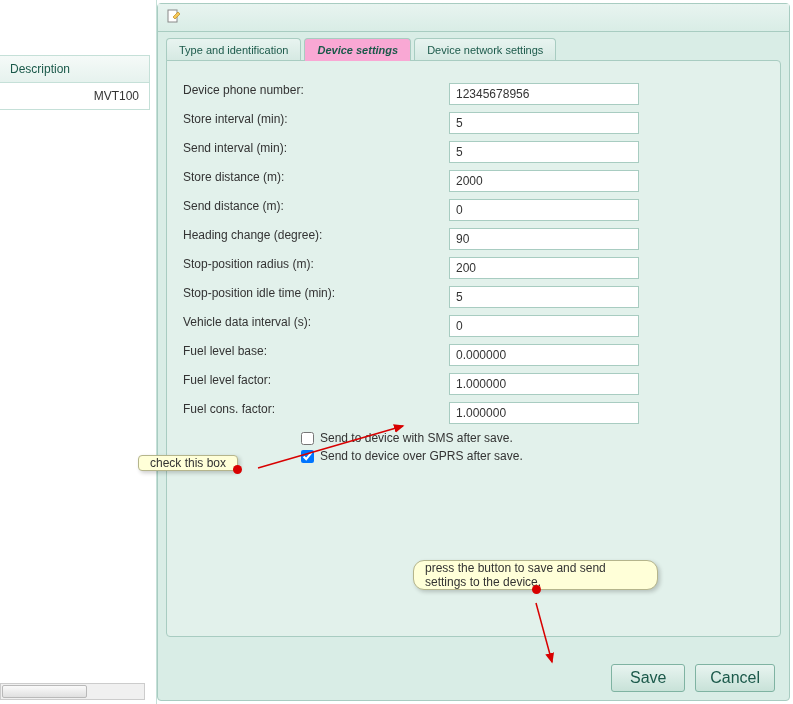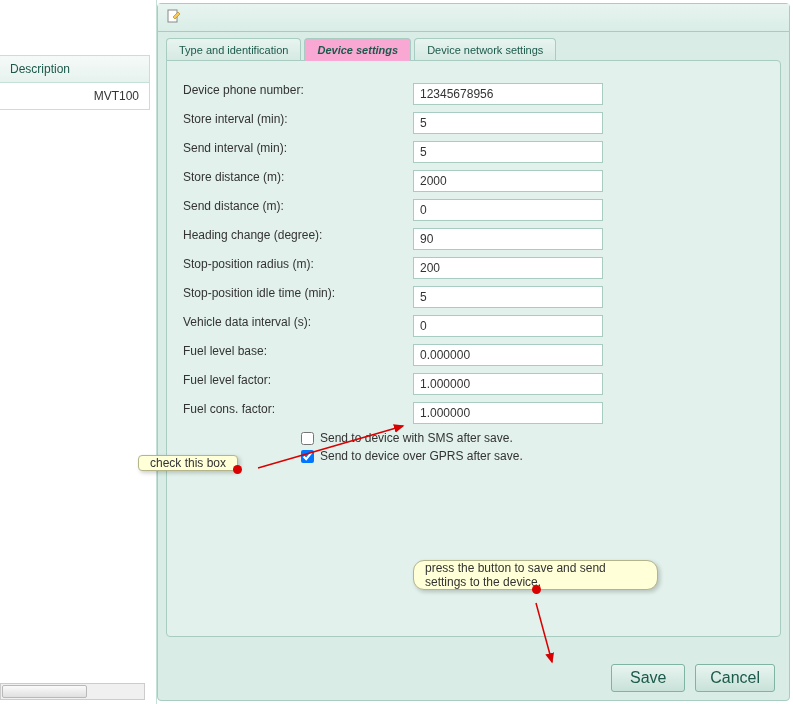--- a/index.html
+++ b/index.html
@@ -128,20 +128,21 @@
 }
 .form-input {
   width: 190px;
   height: 22px;
   border: 1px solid #a8ccc1;
   background: #fff;
   padding: 0 6px;
   font-size: 12px;
   font-family: inherit;
   color: #333;
+  margin-left: 36px;
 }
 .check-row {
   display: flex;
   align-items: center;
   margin-left: 118px;
   margin-bottom: 4px;
   gap: 6px;
 }
 .check-row input[type=checkbox] {
   width: 13px;

